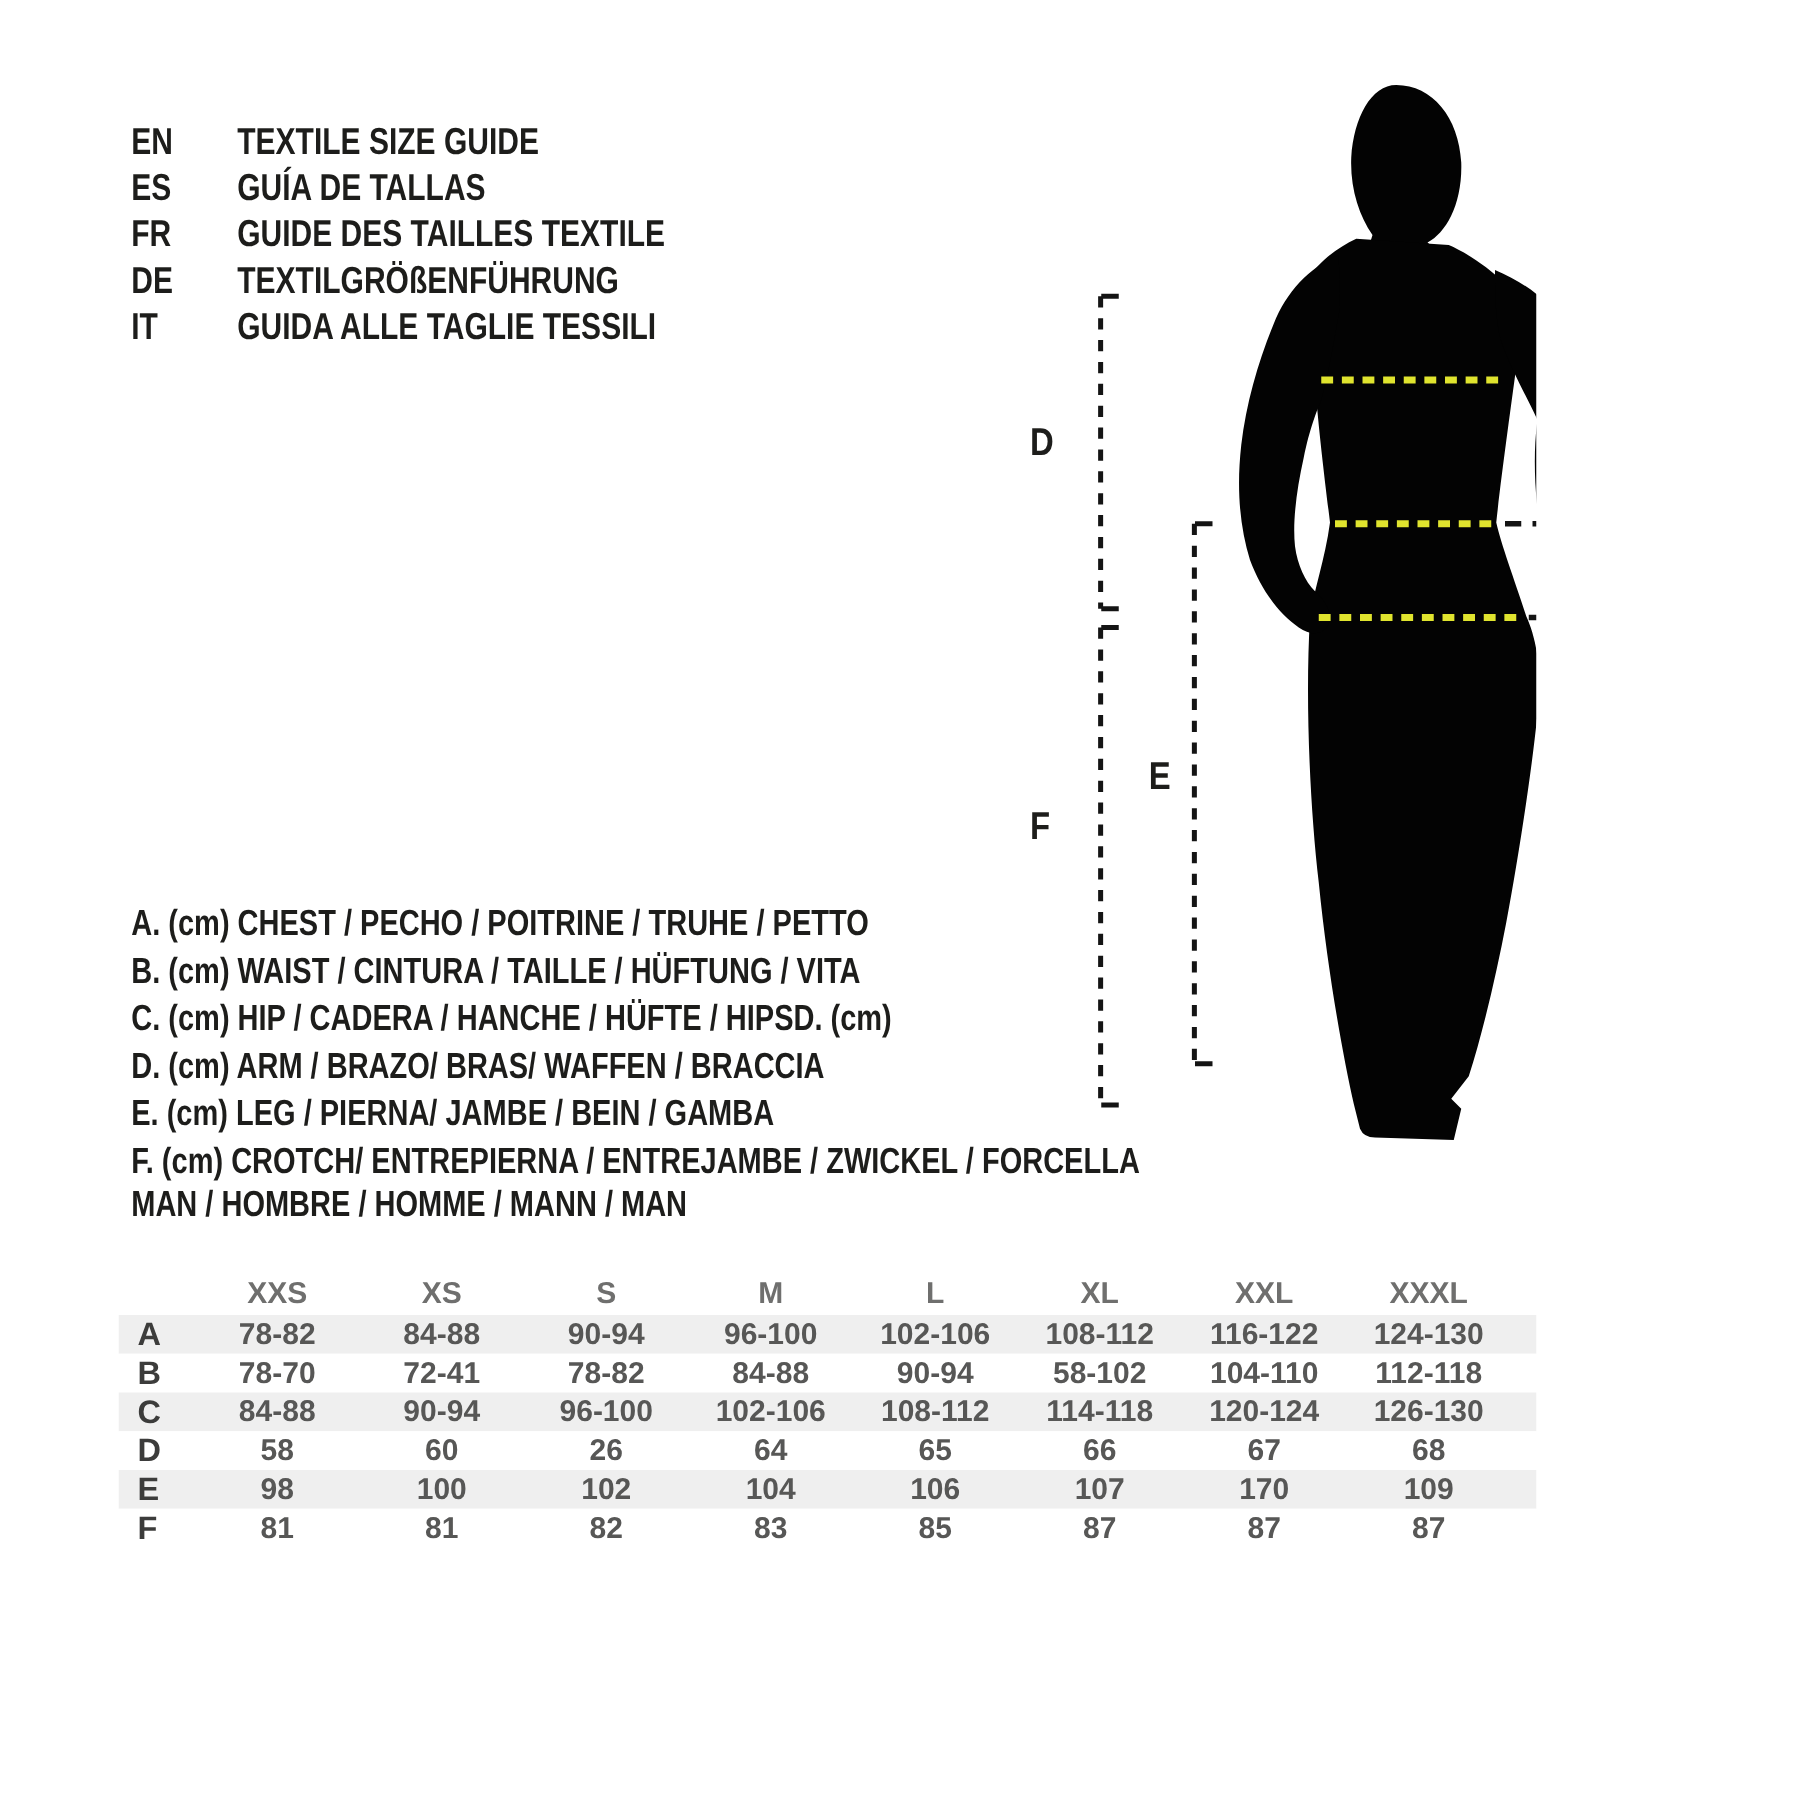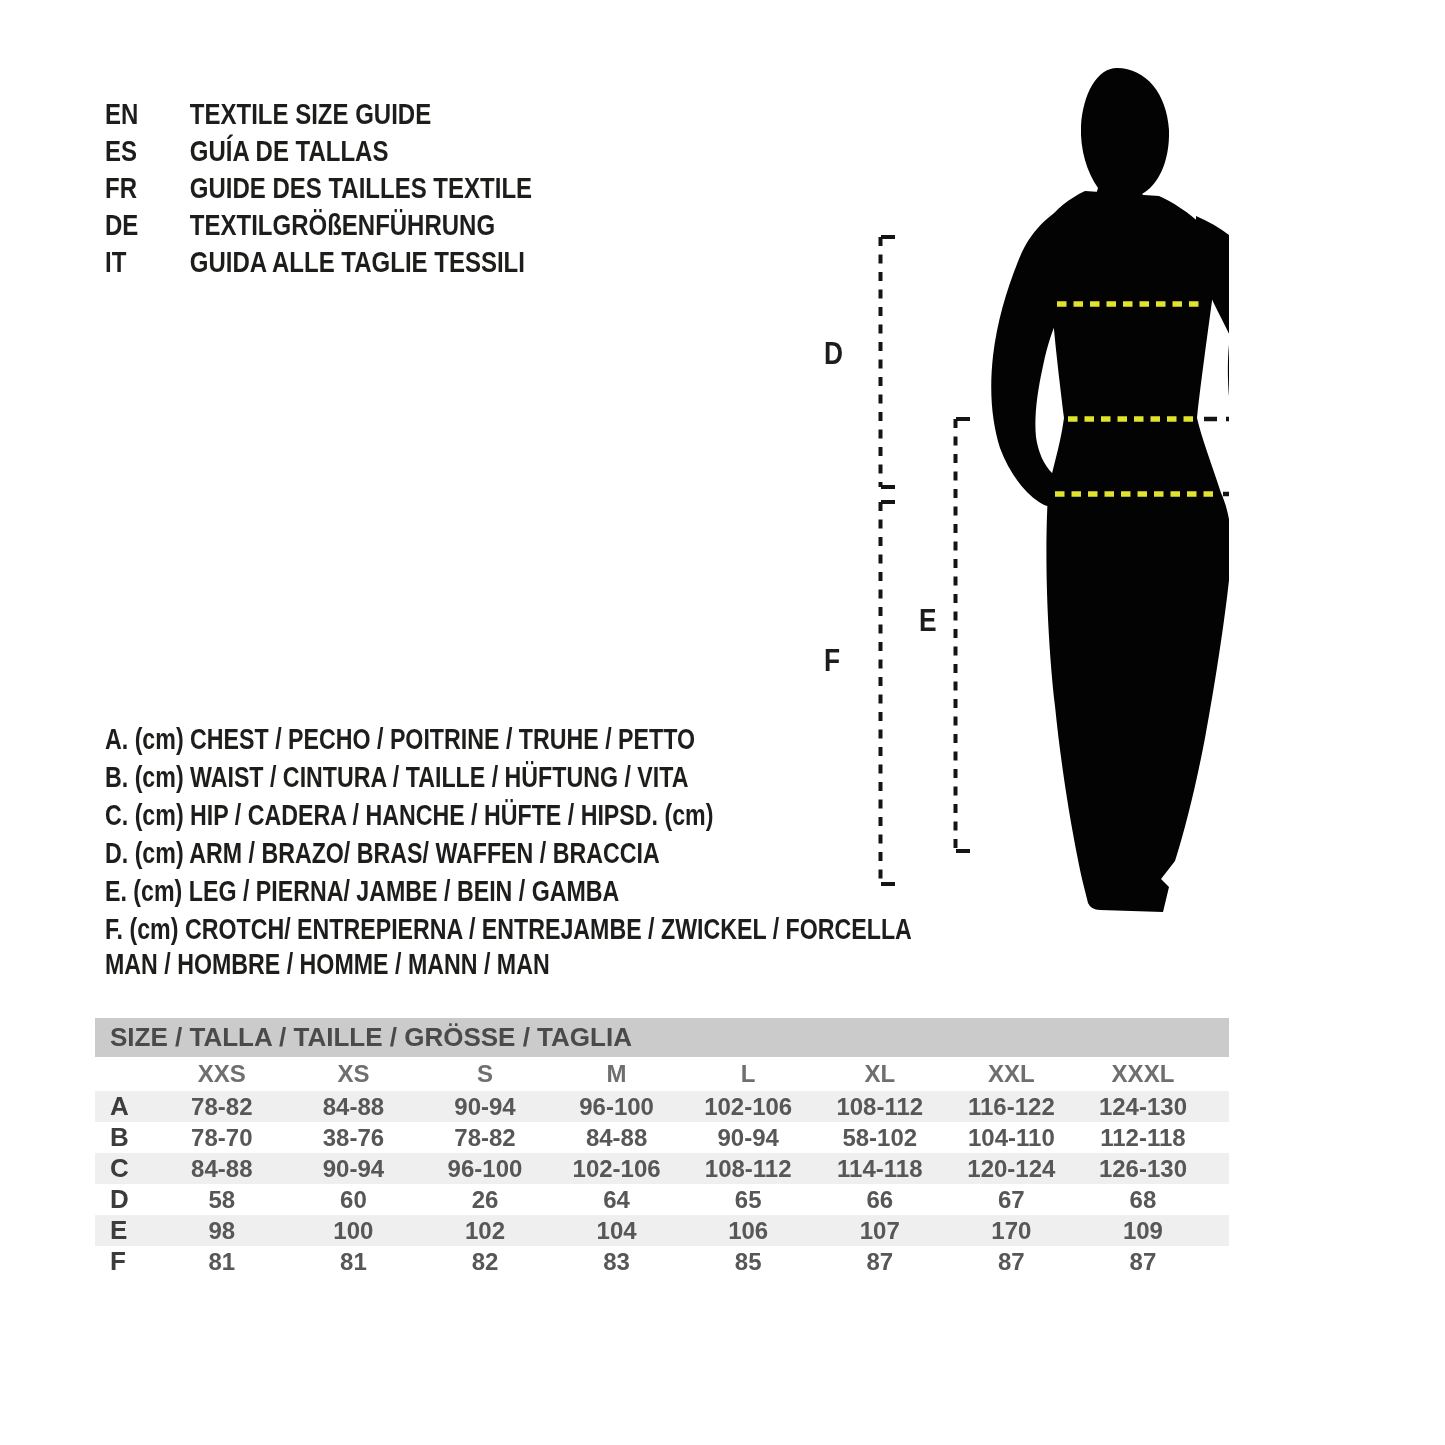--- a/index.html
+++ b/index.html
@@ -130,21 +130,20 @@
       <div>B. (cm) WAIST / CINTURA / TAILLE / HÜFTUNG / VITA</div>
       <div>C. (cm) HIP / CADERA / HANCHE / HÜFTE / HIPSD. (cm)</div>
       <div>D. (cm) ARM / BRAZO/ BRAS/ WAFFEN / BRACCIA</div>
       <div>E. (cm) LEG / PIERNA/ JAMBE / BEIN / GAMBA</div>
       <div>F. (cm) CROTCH/ ENTREPIERNA / ENTREJAMBE / ZWICKEL / FORCELLA</div>
     </div>
 
   <div class="category-line">MAN / HOMBRE / HOMME / MANN / MAN</div>
 
   <div class="size-table">
-    <div class="table-header">SIZE / TALLA / TAILLE / GRÖSSE / TAGLIA</div>
     <div id="tableGrid">
         <div class="trow sizes-row">
           <div class="cell-label"></div>
           <div class="cell">XXS</div>
           <div class="cell">XS</div>
           <div class="cell">S</div>
           <div class="cell">M</div>
           <div class="cell">L</div>
           <div class="cell">XL</div>
           <div class="cell">XXL</div>
@@ -157,21 +156,21 @@
           <div class="cell">90-94</div>
           <div class="cell">96-100</div>
           <div class="cell">102-106</div>
           <div class="cell">108-112</div>
           <div class="cell">116-122</div>
           <div class="cell">124-130</div>
         </div>
         <div class="trow">
           <div class="cell-label">B</div>
           <div class="cell">78-70</div>
-          <div class="cell">38-76</div>
+          <div class="cell">72-41</div>
           <div class="cell">78-82</div>
           <div class="cell">84-88</div>
           <div class="cell">90-94</div>
           <div class="cell">58-102</div>
           <div class="cell">104-110</div>
           <div class="cell">112-118</div>
         </div>
         <div class="trow alt">
           <div class="cell-label">C</div>
           <div class="cell">84-88</div>

